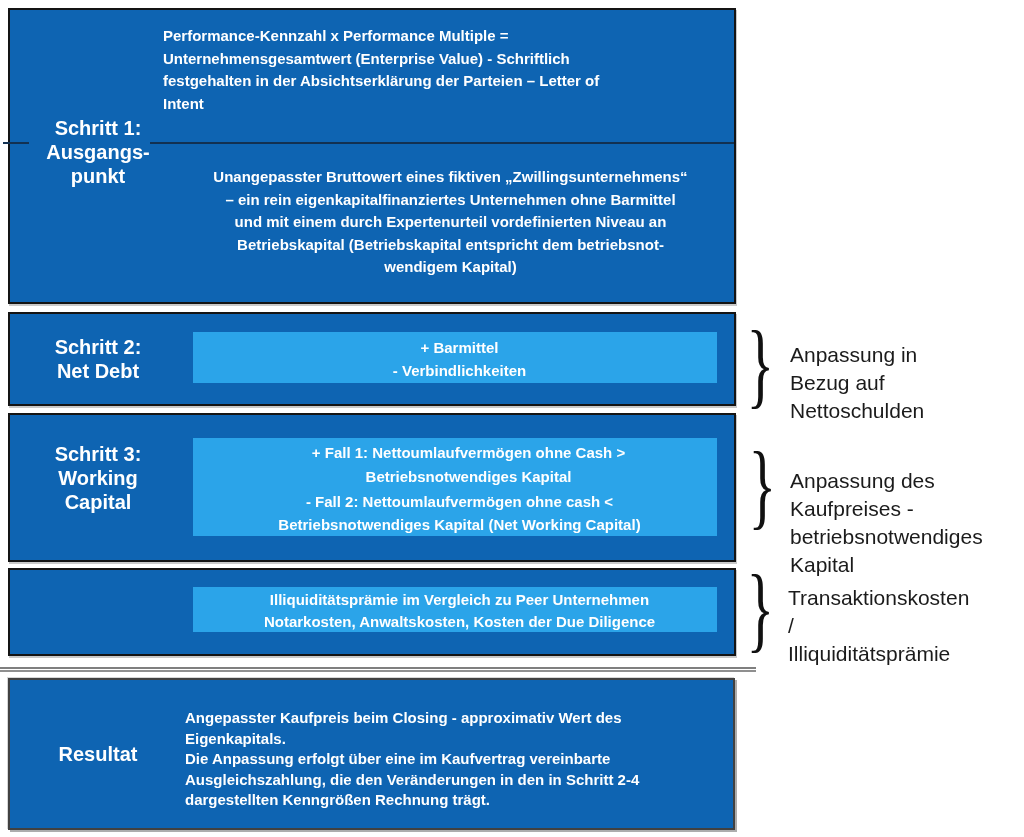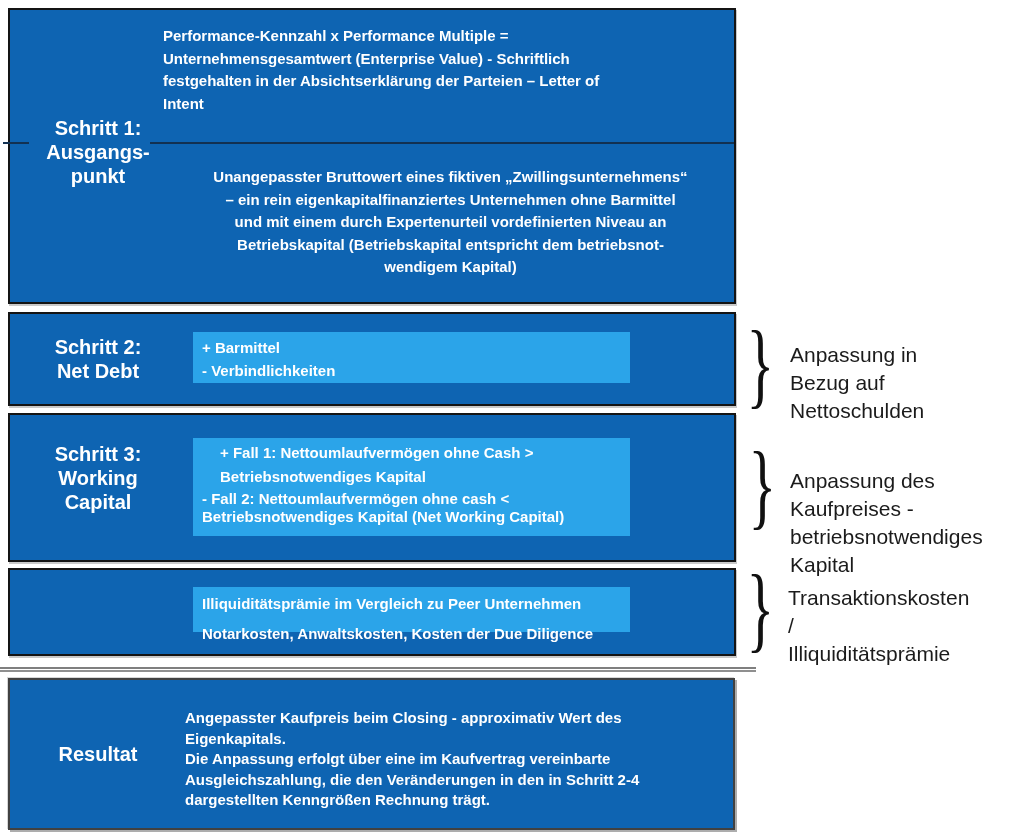--- a/index.html
+++ b/index.html
@@ -18,22 +18,23 @@
     display:flex;flex-direction:column;justify-content:center;align-items:center;
     color:var(--text-white,#ffffff);font-weight:bold;font-size:20px;line-height:24px;
     text-align:center;white-space:pre-line;
   }
   .whitetext{
     color:var(--text-white,#ffffff);font-weight:bold;font-size:15px;
     white-space:pre-line;
   }
   .bodytext{position:absolute;left:142px;width:575px;line-height:22.5px;margin-left:11px;}
   .innerbox{
-    position:absolute;left:183px;width:437px;box-sizing:border-box;
+    position:absolute;left:183px;width:524px;box-sizing:border-box;
     background:var(--inner-blue,#2ba4e9);
+    text-align:center;
   }
   .innertext{line-height:23px;padding:4px 0 0 9px;}
   .divline{position:absolute;height:2px;background:#123152;}
   .sep{
     position:absolute;left:0;top:667px;width:756px;height:5px;box-sizing:border-box;
     border-top:2px solid #7f7f7f;border-bottom:2px solid #8f8f8f;background:transparent;
   }
   .annotation{position:absolute;}
   .brace{
     position:absolute;display:flex;align-items:center;justify-content:center;
@@ -81,28 +82,28 @@
     </div>
   </div>
 
   <div class="box" style="top:413px;height:149px;">
     <div class="label" style="transform:translateY(-10px);">Schritt 3:
 Working
 Capital</div>
     <div class="innerbox" style="top:23px;height:98px;">
       <div class="whitetext" style="line-height:23.5px;padding:3px 0 0 27px;">+ Fall 1: Nettoumlaufvermögen ohne Cash &gt;
 Betriebsnotwendiges Kapital</div>
-      <div class="whitetext" style="line-height:18px;padding:2px 0 0 9px;">- Fall 2: Nettoumlaufvermögen ohne cash &lt;
+      <div class="whitetext" style="line-height:23px;padding:2px 0 0 9px;">- Fall 2: Nettoumlaufvermögen ohne cash &lt;
 Betriebsnotwendiges Kapital (Net Working Capital)</div>
     </div>
   </div>
 
   <div class="box" style="top:568px;height:88px;">
     <div class="innerbox" style="top:17px;height:45px;">
-      <div class="whitetext" style="line-height:30px;padding:2px 0 0 9px;">Illiquiditätsprämie im Vergleich zu Peer Unternehmen
+      <div class="whitetext" style="line-height:22px;padding:2px 0 0 9px;">Illiquiditätsprämie im Vergleich zu Peer Unternehmen
 Notarkosten, Anwaltskosten, Kosten der Due Diligence</div>
     </div>
   </div>
 
   <div class="sep"></div>
 
   <div class="box resultbox" style="top:678px;height:152px;width:727px;">
     <div class="label">Resultat</div>
     <div class="whitetext" style="position:absolute;left:147px;top:28px;width:560px;line-height:20.5px;margin-left:28px;">Angepasster Kaufpreis beim Closing - approximativ Wert des
 Eigenkapitals.

